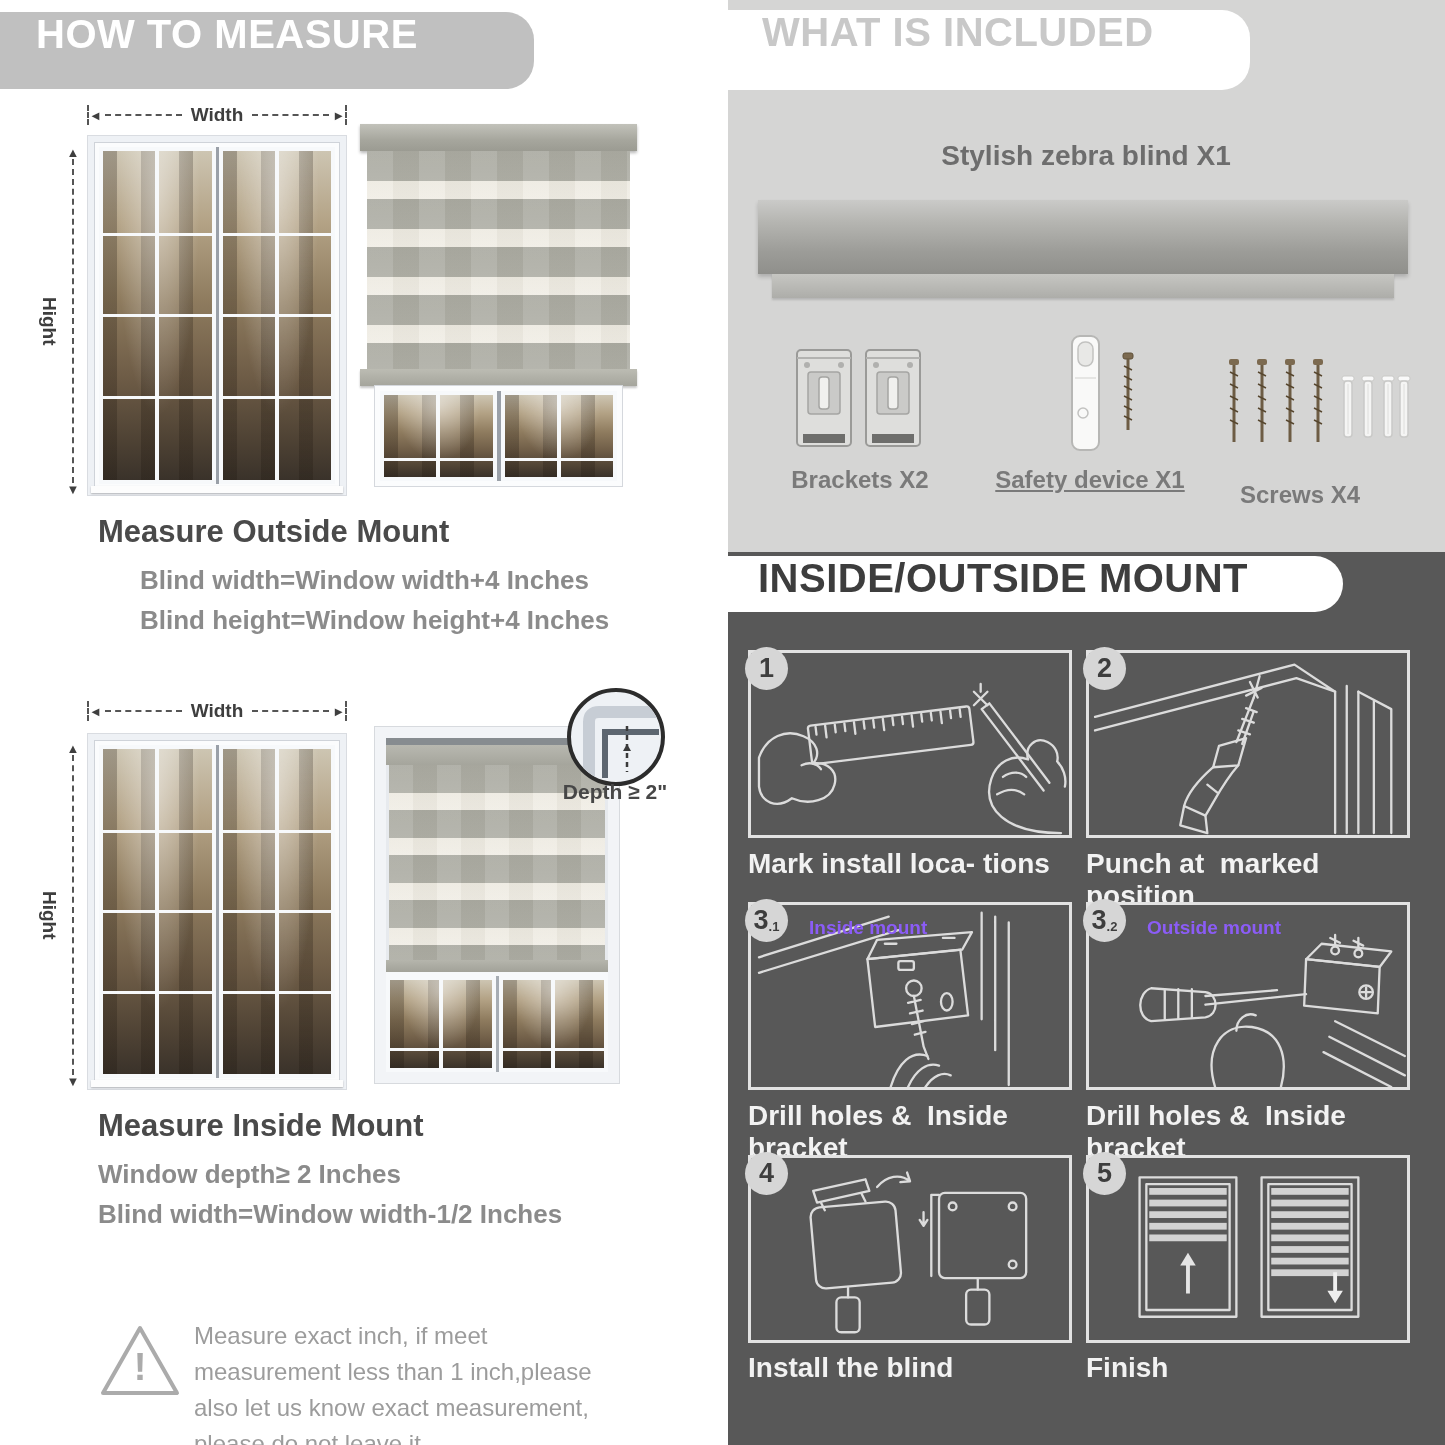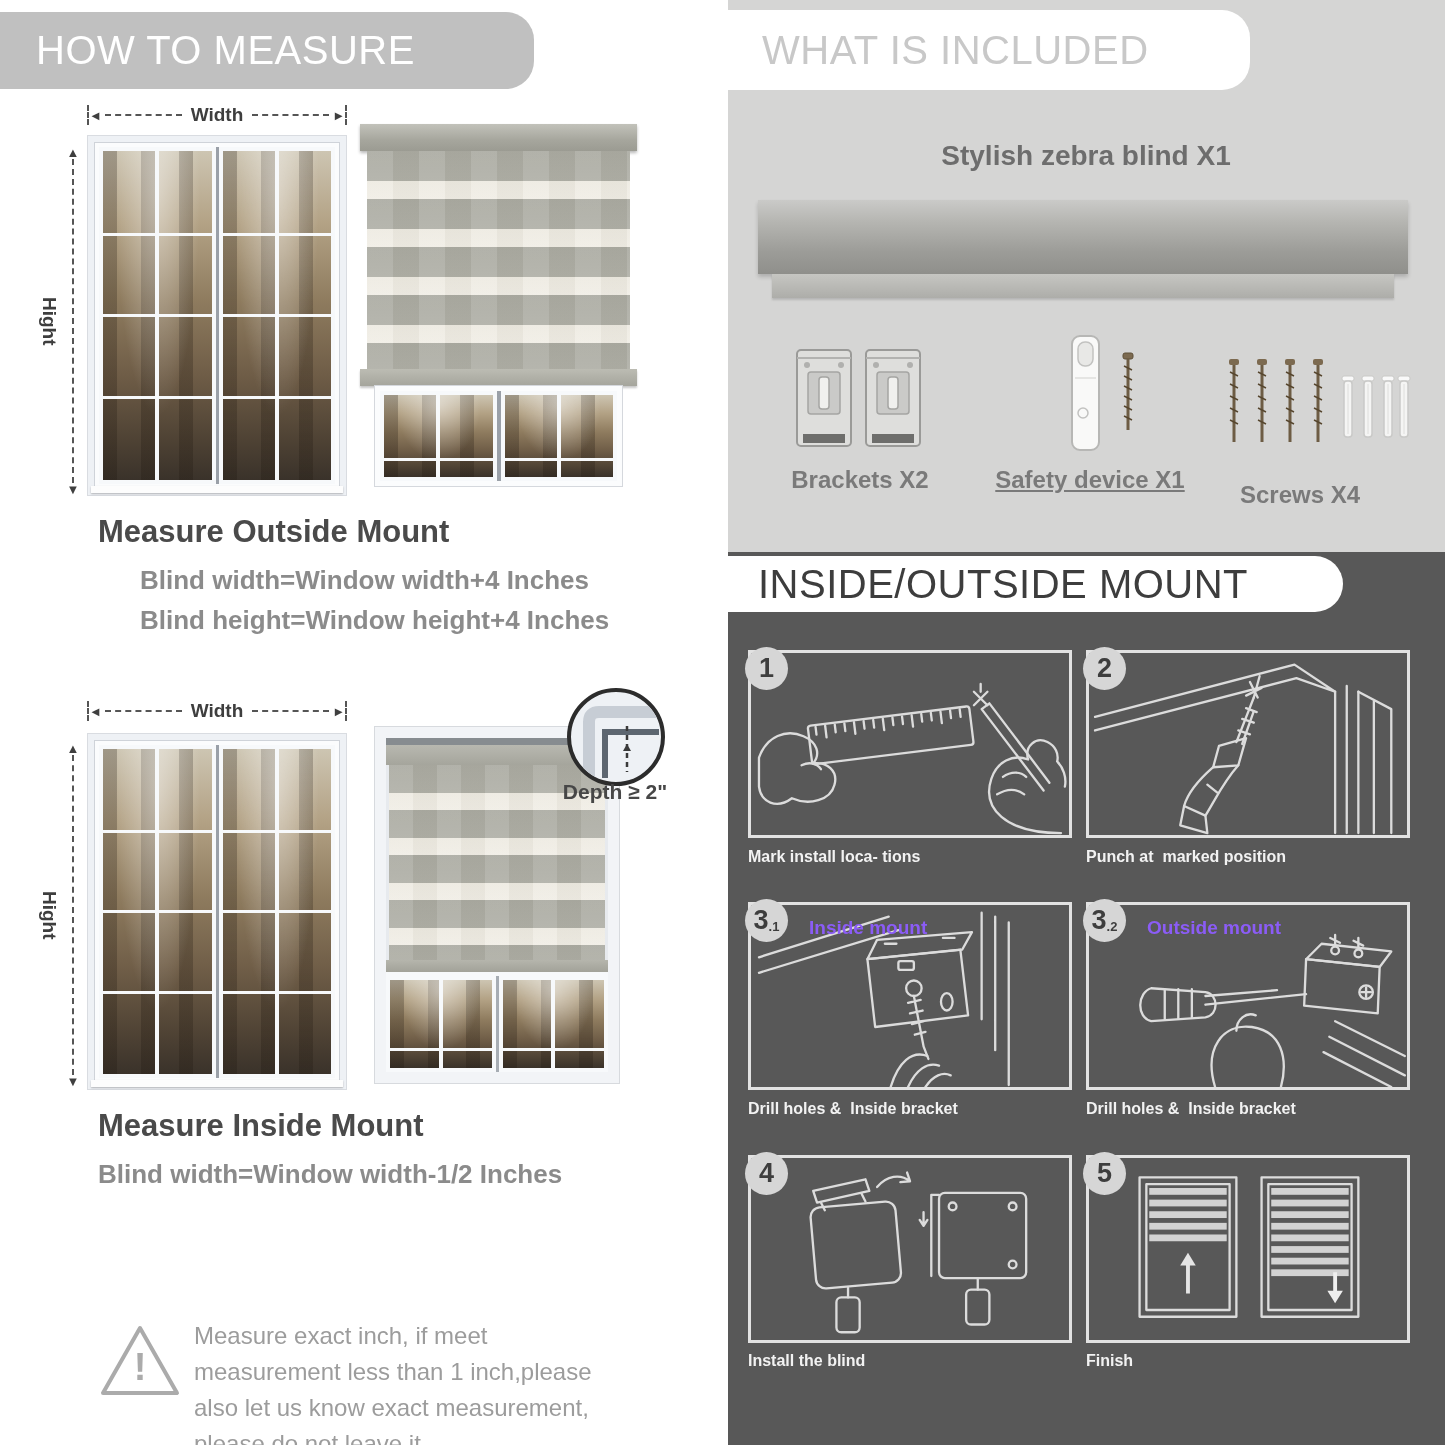--- a/index.html
+++ b/index.html
@@ -1,21 +1,21 @@
 <!DOCTYPE html>
 <html><head>
 <meta charset="utf-8">
 <style>
   html,body{margin:0;padding:0;background:#fff;}
   .canvas{position:relative;width:1445px;height:1445px;background:#ffffff;
           font-family:"Liberation Sans",sans-serif;overflow:hidden;}
   .abs{position:absolute;}
 
   
-  .tab{position:absolute;display:flex;align-items:center;font-weight:normal;letter-spacing:.5px;}
+  .tab{position:absolute;display:flex;font-weight:bold;letter-spacing:.5px;}
   .tab-how{left:0;top:12px;width:498px;height:77px;background:#c0c0c0;color:#ffffff;
            border-radius:0 28px 28px 0;font-size:40px;padding-left:36px;}
   .tab-incl{left:728px;top:10px;width:488px;height:80px;background:#ffffff;color:#c8c8c8;
             border-radius:0 28px 28px 0;font-size:40px;padding-left:34px;}
   .tab-mount{left:728px;top:556px;width:585px;height:56px;background:#ffffff;color:#3d3d3d;
              border-radius:0 28px 28px 0;font-size:40px;padding-left:30px;}
 
   
   .panel-light{left:728px;top:0;width:717px;height:552px;background:#d5d5d4;}
   .panel-dark{left:728px;top:552px;width:717px;height:893px;background:#585858;}
@@ -89,21 +89,21 @@
   .item-lbl{position:absolute;top:466px;font-weight:bold;font-size:24px;color:#7a7a7a;text-align:center;}
 
   
   .step{position:absolute;width:324px;height:188px;border:3px solid #e2e2e2;box-sizing:border-box;}
   .badge{position:absolute;top:-6px;left:-6px;width:43px;height:43px;border-radius:50%;
          background:#d6d6d6;color:#3e3e3e;display:flex;align-items:center;justify-content:center;
          font-weight:bold;font-size:27px;z-index:2;}
   .b-sub{font-size:13px;margin-top:12px;}
   .ptitle{position:absolute;left:58px;top:12px;color:#8b5cf6;font-weight:bold;font-size:19px;z-index:2;}
   .stepsvg{position:absolute;inset:0;width:100%;height:100%;}
-  .cap{position:absolute;font-weight:bold;font-size:16px;color:#f2f2f2;white-space:pre-wrap;width:345px;}
+  .cap{position:absolute;font-weight:bold;font-size:28px;color:#f2f2f2;white-space:pre-wrap;width:345px;}
 
   .lineart{stroke:#dcdcdc;stroke-width:2.4;fill:none;stroke-linecap:round;stroke-linejoin:round;}
 </style>
 </head>
 <body>
 
 <div class="canvas">
 
   <div class="abs panel-light"></div>
   <div class="abs panel-dark"></div>
@@ -209,20 +209,21 @@
       <path d="M18,86 L18,30 Q18,20 28,20 L86,20" stroke="#c7cdd5" stroke-width="12" fill="none"></path>
       <path d="M34,86 L34,40 L88,40" stroke="#5d6670" stroke-width="6" fill="none"></path>
       <path d="M56,34 V80" stroke="#3a3a3a" stroke-width="2.5" stroke-dasharray="5 4" fill="none"></path>
       <path d="M56,52 l-4,7 h8 Z" fill="#3a3a3a"></path>
     </svg>
   </div>
   <div class="depth-lbl" style="left:545px;top:780px;">Depth ≥ 2"</div>
 
   <div class="sec-title" style="left:98px;top:1108px;">Measure Inside Mount</div>
   <div class="sec-lines" style="left:98px;top:1154px;">
+    <div>Window depth≥ 2 Inches</div>
     <div>Blind width=Window width-1/2 Inches</div>
   </div>
 
   <svg class="abs" style="left:98px;top:1322px;" width="84" height="80" viewBox="0 0 84 80">
     <path d="M42,6 L79,71 L5,71 Z" fill="none" stroke="#ababab" stroke-width="4" stroke-linejoin="round"></path>
     <text x="42" y="58" text-anchor="middle" font-size="38" font-weight="bold" fill="#ababab" font-family="Liberation Sans, sans-serif">!</text>
   </svg>
   <div class="warn-text" style="left:194px;top:1318px;">Measure exact inch, if meet measurement less than 1 inch,please also let us know exact measurement, please do not leave it</div>
 
   <div class="prod-lbl">Stylish zebra blind X1</div>

